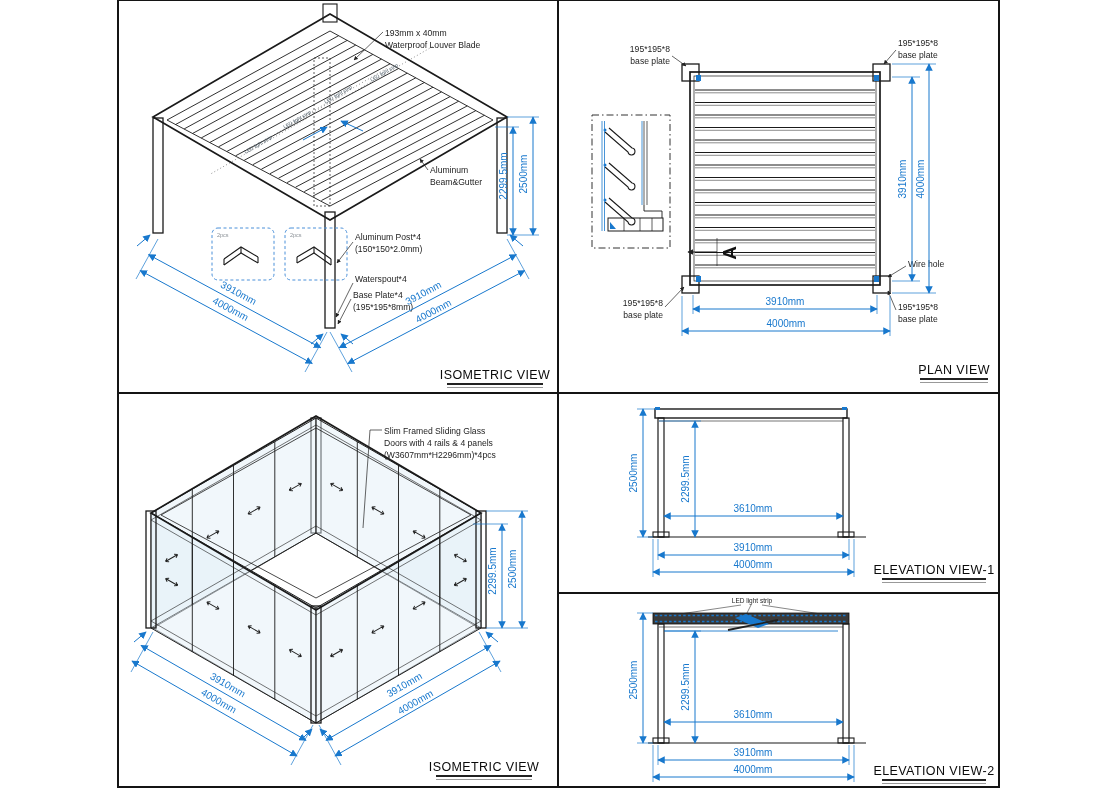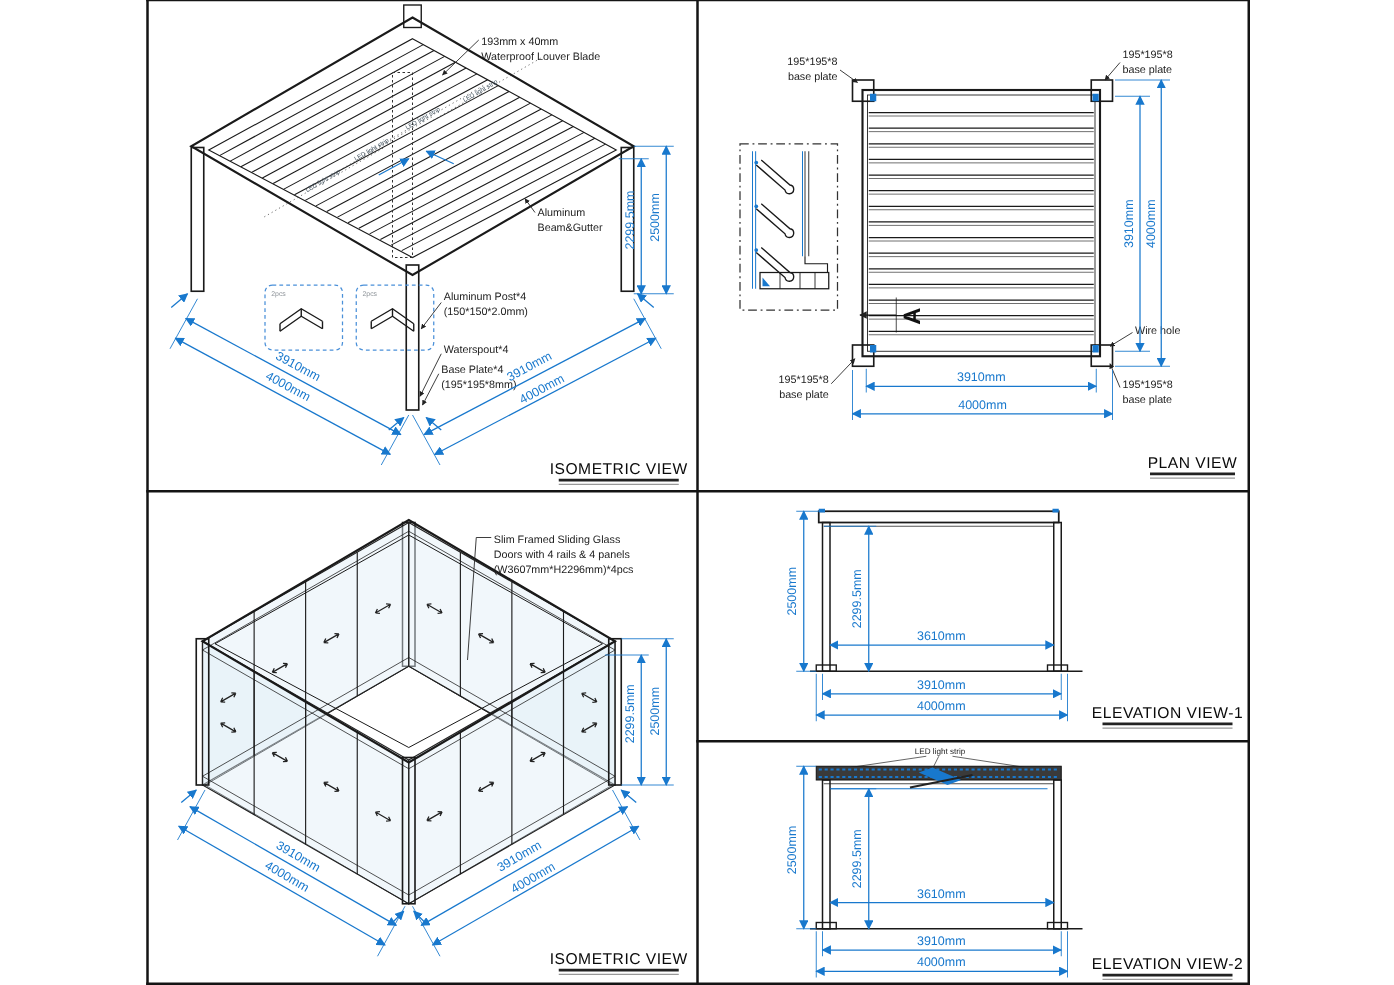--- a/index.html
+++ b/index.html
@@ -265,21 +265,21 @@
     <text x="228" y="327" text-anchor="middle" class="dim">4000mm</text>
 
     <g>
       <text x="396" y="374" text-anchor="middle" class="title">PLAN VIEW</text>
       <line x1="362" y1="379" x2="430" y2="379" stroke="#222" stroke-width="2.2"></line>
       <line x1="362" y1="382.5" x2="430" y2="382.5" stroke="#999" stroke-width="1"></line>
     </g>
   </svg>
   </div>
 
-  <div class="panel" style="left:117px;top:393px;width:441px;height:394px;">
+  <div class="panel" style="left:106px;top:393px;width:441px;height:394px;">
   <svg width="441" height="394" viewBox="0 0 441 394">
     <defs>
       <marker id="a3" viewBox="0 0 10 10" refX="9" refY="5" markerWidth="7.5" markerHeight="7.5" orient="auto-start-reverse">
             <path d="M0,0L10,5L0,10z" fill="#1878cd"></path>
           </marker>
       <g id="g3arr" stroke="#222" stroke-width="1" fill="none">
         <path d="M-7,0H7M-7,0l3,-2M-7,0l3,2M7,0l-3,-2M7,0l-3,2"></path>
       </g>
     </defs>
 

